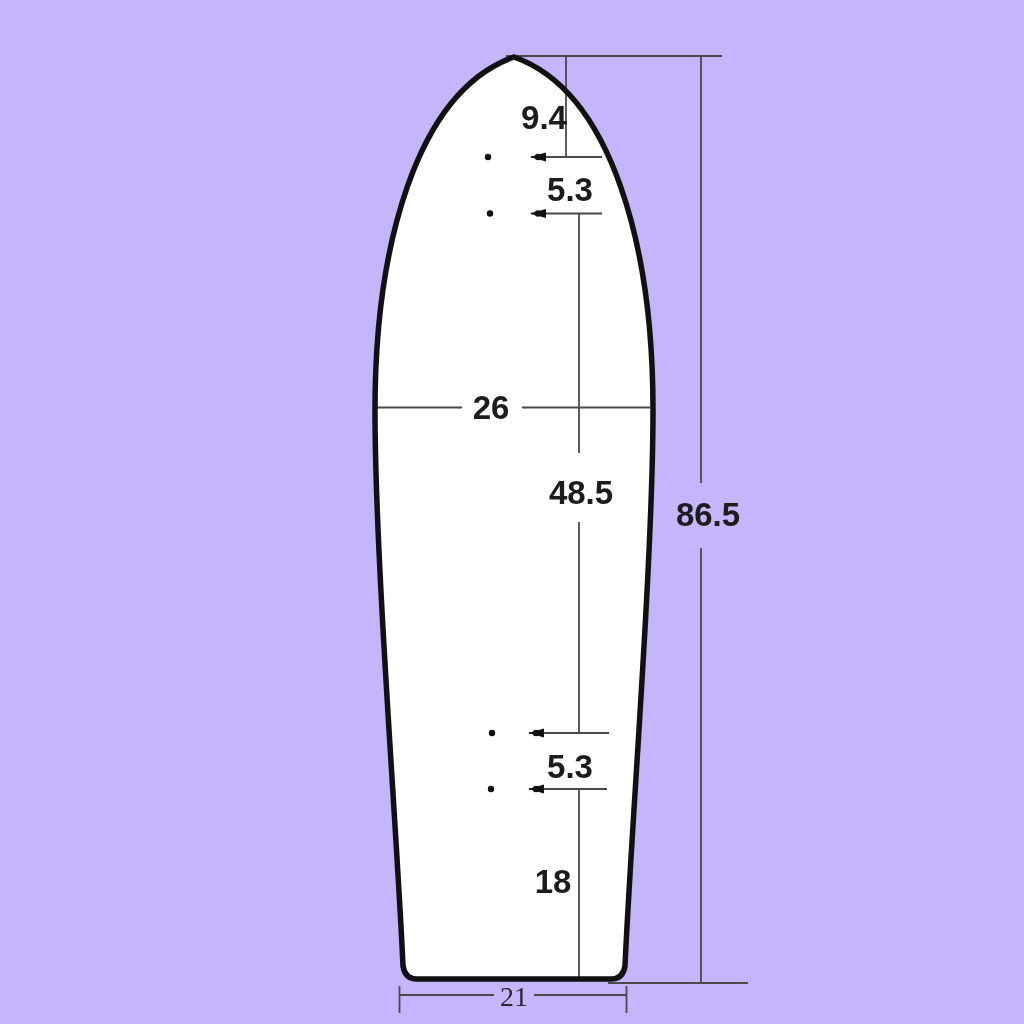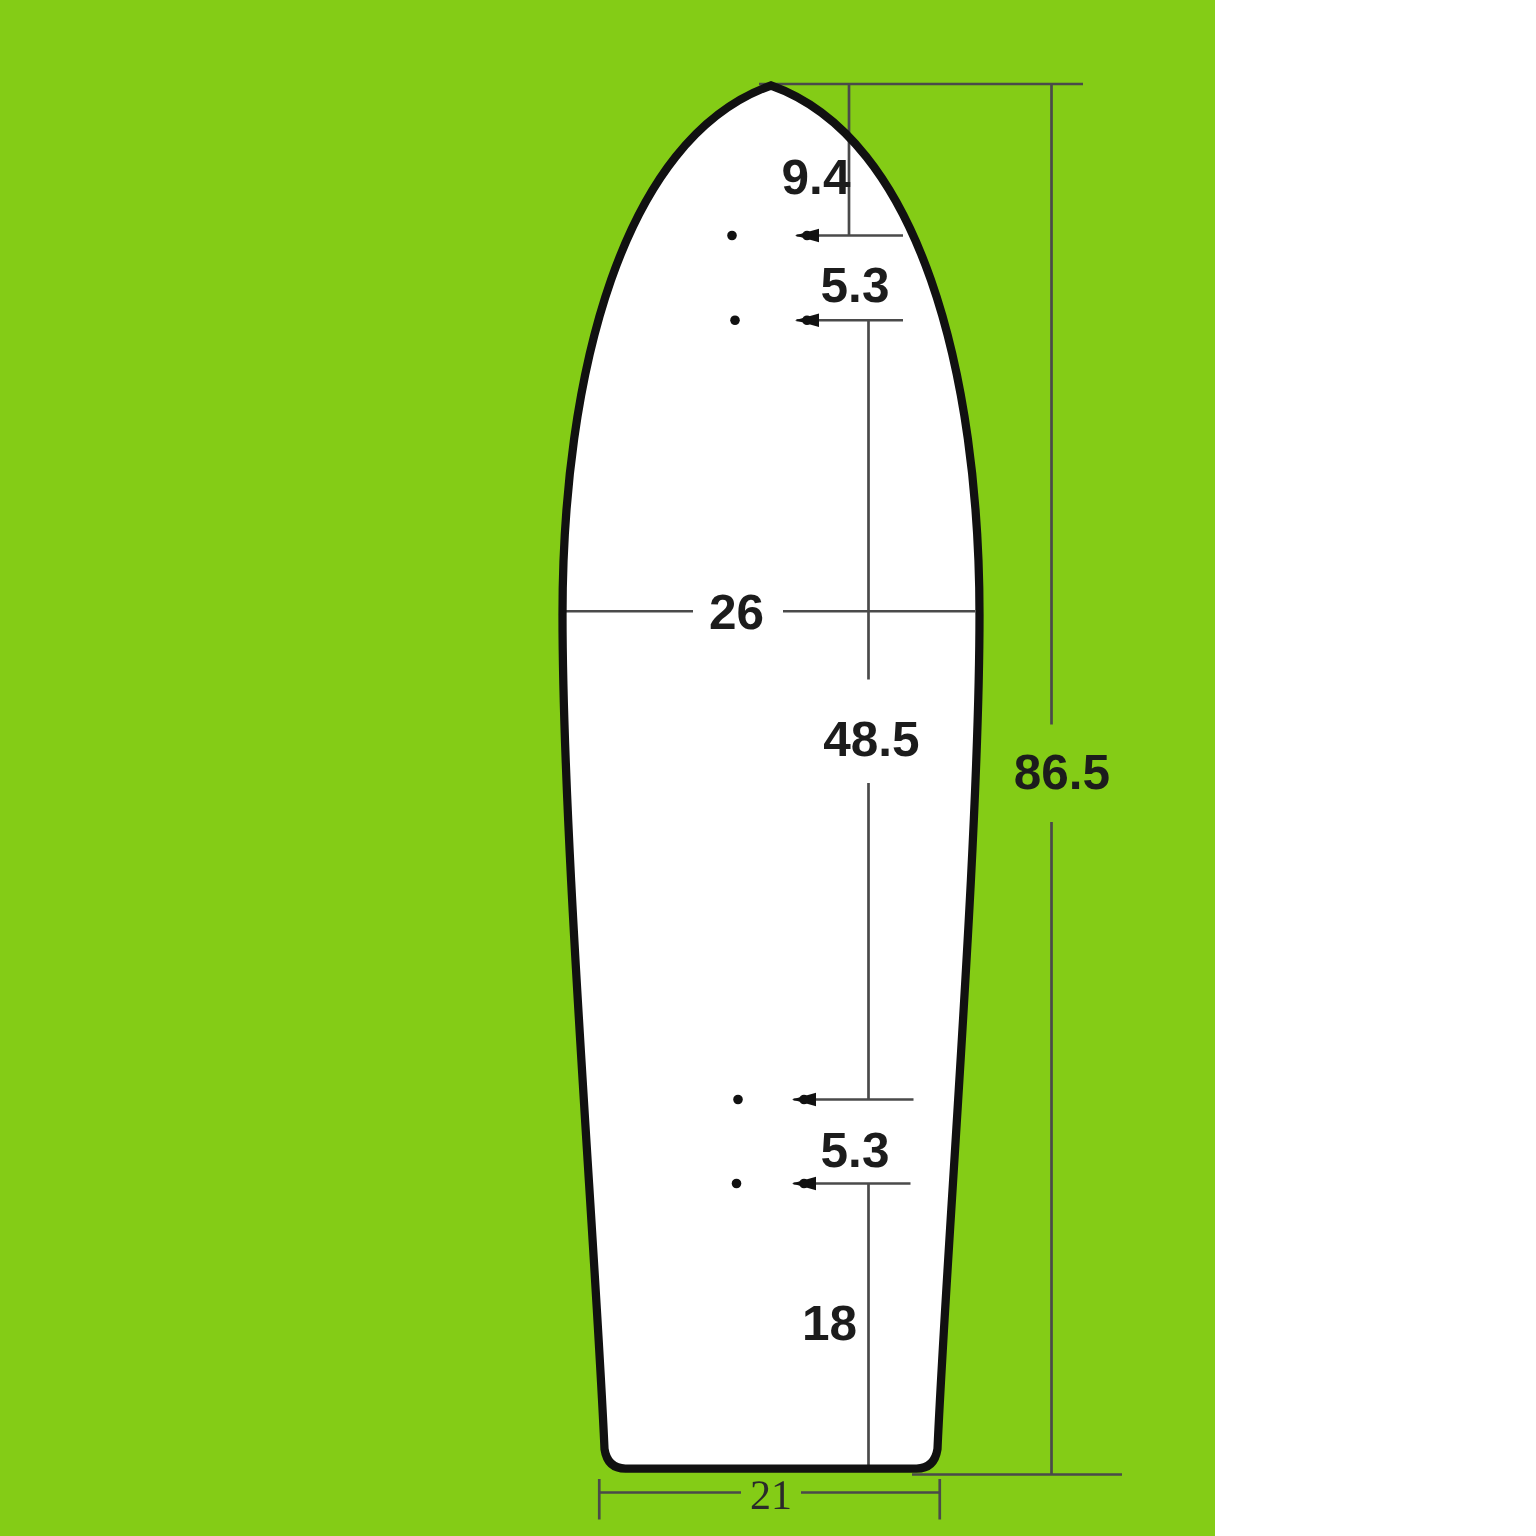--- a/index.html
+++ b/index.html
@@ -6,23 +6,23 @@
     margin: 0;
     padding: 0;
     background: #ffffff;
     width: 1024px;
     height: 1024px;
     overflow: hidden;
     font-family: "Liberation Sans", sans-serif;
   }
   .canvas {
     position: relative;
-    width: 810px;
+    width: 1024px;
     height: 1024px;
-    background: #84cc16;
+    background: #c4b5fd;
   }
   svg { display: block; }
   .dim-text {
     font-family: "Liberation Sans", sans-serif;
     font-weight: 600;
     font-size: 33px;
     fill: #1c1c1c;
   }
   .dim-text-serif {
     font-family: "Liberation Serif", "DejaVu Serif", serif;

